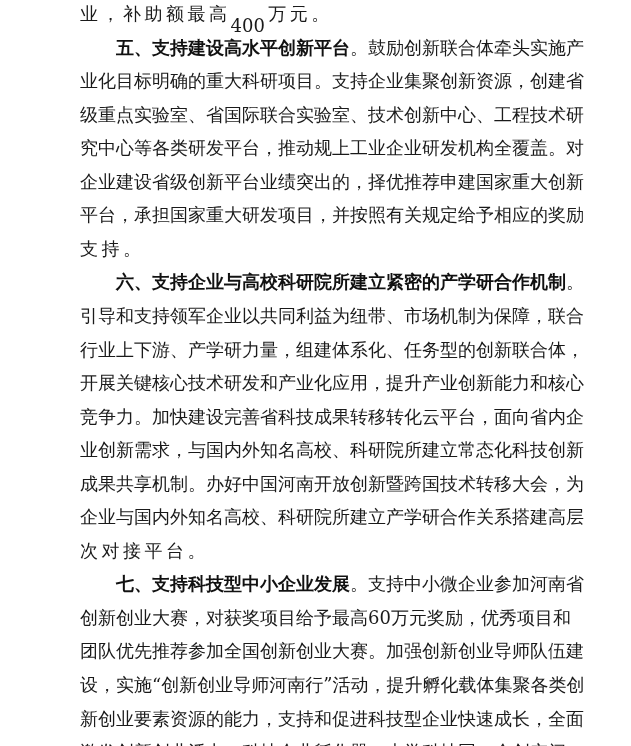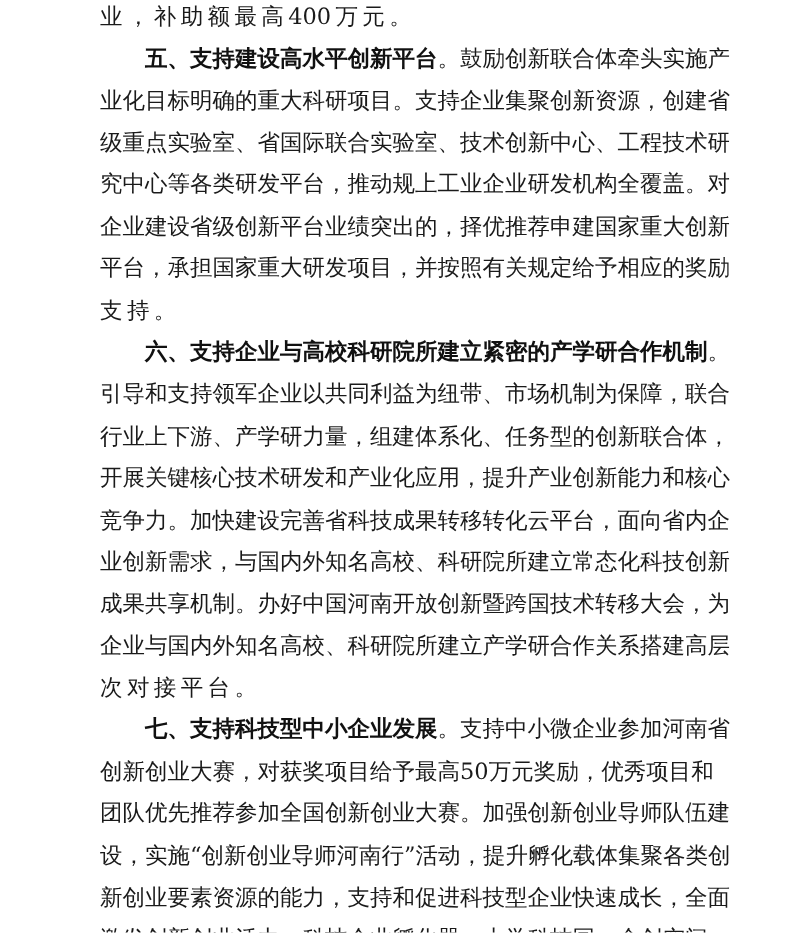--- a/index.html
+++ b/index.html
@@ -52,21 +52,21 @@
 <div class="page" id="page">
     <div class="line last" style="top: 2px;">
       <div style="display: flex; width: 100%; justify-content: flex-start;">
         <span class="ch" style="margin-right: 3.5px;">业</span>
         <span class="ch" style="margin-right: 3.5px;">，</span>
         <span class="ch" style="margin-right: 3.5px;">补</span>
         <span class="ch" style="margin-right: 3.5px;">助</span>
         <span class="ch" style="margin-right: 3.5px;">额</span>
         <span class="ch" style="margin-right: 3.5px;">最</span>
         <span class="ch" style="margin-right: 3.5px;">高</span>
-        <span class="ch" style="margin-right: 3.5px;">400</span>
+        <span class="ch" style="margin-right: 3.5px; margin-top: 12px;">400</span>
         <span class="ch" style="margin-right: 3.5px;">万</span>
         <span class="ch" style="margin-right: 3.5px;">元</span>
         <span class="ch" style="margin-right: 3.5px;">。</span>
       </div>
     </div>
     <div class="line indent" style="top: 35.55px;">
       <div style="display: flex; width: 100%; justify-content: space-between;">
         <span class="ch heading">五</span>
         <span class="ch heading">、</span>
         <span class="ch heading">支</span>
@@ -567,21 +567,21 @@
         <span class="ch">，</span>
         <span class="ch">对</span>
         <span class="ch">获</span>
         <span class="ch">奖</span>
         <span class="ch">项</span>
         <span class="ch">目</span>
         <span class="ch">给</span>
         <span class="ch">予</span>
         <span class="ch">最</span>
         <span class="ch">高</span>
-        <span class="ch">50</span>
+        <span class="ch">60</span>
         <span class="ch">万</span>
         <span class="ch">元</span>
         <span class="ch">奖</span>
         <span class="ch">励</span>
         <span class="ch">，</span>
         <span class="ch">优</span>
         <span class="ch">秀</span>
         <span class="ch">项</span>
         <span class="ch">目</span>
         <span class="ch">和</span>

